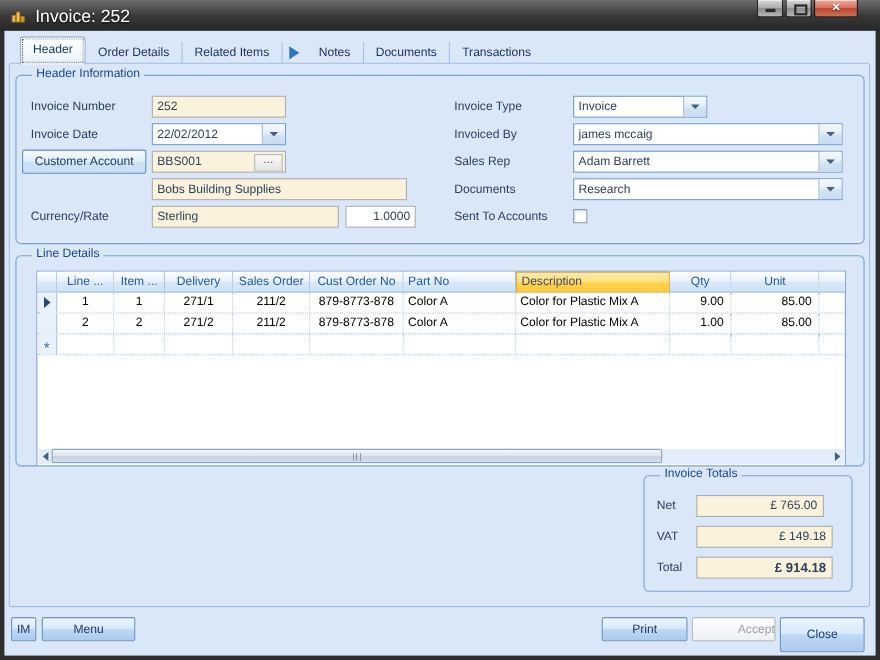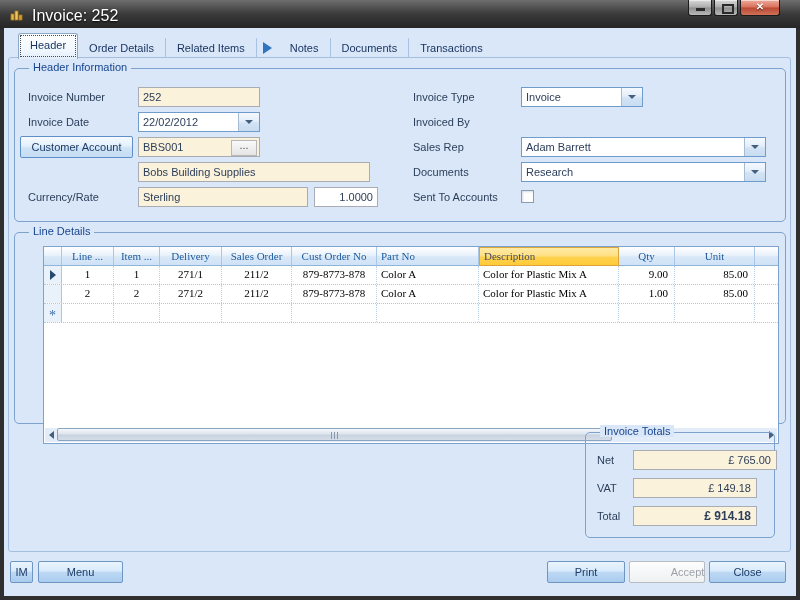--- a/index.html
+++ b/index.html
@@ -54,21 +54,21 @@
   .checkbox{width:13px;height:13px;border:1px solid #8a9cb0;background:#fdfdfd;box-shadow:inset 1px 1px 2px #d7dde4;}
 
   
   .btn{border:1px solid #6f96c2;border-radius:2px;color:#1c3b66;text-align:left;
        background:linear-gradient(180deg,#eaf4fe 0%,#d9ebfc 45%,#bcd8f4 52%,#abcbee 100%);
        display:flex;align-items:center;justify-content:center;cursor:default;}
   .btn.disabled{border-color:#b8bcc0;color:#9da2a8;background:linear-gradient(#fdfdfd,#eef0f2);}
   .btn.acct{background:linear-gradient(#f5fafe,#e4f0fb 45%,#cfe3f6 55%,#c6ddf4);border-color:#5f8fc9;}
 
   
-  .grid{left:43px;top:246px;width:736px;height:198px;background:#fff;border:1px solid #7da2ce;font-family:Liberation Serif, serif;}
+  .grid{left:33px;top:246px;width:736px;height:178px;background:#fff;border:1px solid #7da2ce;}
   .grow{display:flex;width:100%;}
   .ghead{height:19px;}
   .gdata{height:18px;border-bottom:1px dotted #a8c6e8;}
   .gh{line-height:18px;color:#1d5a9e;border-right:1px solid #aac7e6;border-bottom:1px solid #8fb4da;
       background:linear-gradient(#ffffff,#eaf2fb 45%,#d9e8f8 55%,#cfe2f6);box-sizing:border-box;
       overflow:hidden;white-space:nowrap;}
   .gh.hl{background:linear-gradient(#ffeaa6,#ffe084 45%,#ffd24e 55%,#ffca38);border:1px solid #dca43c;
       color:#3f4a63;line-height:17px;}
   .gc{line-height:17px;color:#000;border-right:1px dotted #b9d2ec;box-sizing:border-box;overflow:hidden;white-space:nowrap;}
   .sel{background:#e9f1fb;border-right:1px solid #aac7e6;display:flex;align-items:center;justify-content:center;}
@@ -161,20 +161,26 @@
 
   <span class="abs flabel" style="left:413px;top:87px;">Invoice Type</span>
   <div class="abs combo" style="left:521px;top:87px;width:122px;">
     <span class="val">Invoice</span>
     <span class="dd">
         <span class="tri-down"></span>
       </span>
   </div>
 
   <span class="abs flabel" style="left:413px;top:112px;">Invoiced By</span>
+  <div class="abs combo" style="left:521px;top:112px;width:245px;">
+    <span class="val">james mccaig</span>
+    <span class="dd">
+        <span class="tri-down"></span>
+      </span>
+  </div>
 
   <span class="abs flabel" style="left:413px;top:137px;">Sales Rep</span>
   <div class="abs combo" style="left:521px;top:137px;width:245px;">
     <span class="val">Adam Barrett</span>
     <span class="dd">
         <span class="tri-down"></span>
       </span>
   </div>
 
   <span class="abs flabel" style="left:413px;top:162px;">Documents</span>
@@ -263,25 +269,25 @@
       <span class="sb-arrow" style="right:0;">
           <span class="sb-tri-r"></span>
         </span>
     </div>
   </div>
 
   <div class="abs group" style="left:585px;top:432px;width:190px;height:106px;">
     <span class="legend">Invoice Totals</span>
   </div>
   <span class="abs tot-label" style="left:597px;top:450px;">Net</span>
-  <div class="abs tot-field" style="left:633px;top:450px;width:144px;">£ 765.00</div>
+  <div class="abs tot-field" style="left:633px;top:450px;width:116px;">£ 765.00</div>
   <span class="abs tot-label" style="left:597px;top:478px;">VAT</span>
   <div class="abs tot-field" style="left:633px;top:478px;width:124px;">£ 149.18</div>
   <span class="abs tot-label" style="left:597px;top:506px;">Total</span>
   <div class="abs tot-field bold" style="left:633px;top:506px;width:124px;">£ 914.18</div>
 
   <div class="abs btn" style="left:10px;top:561px;width:23px;height:22px;">IM</div>
   <div class="abs btn" style="left:38px;top:561px;width:85px;height:22px;">Menu</div>
   <div class="abs btn" style="left:547px;top:561px;width:78px;height:22px;">Print</div>
   <div class="abs btn disabled" style="left:629px;top:561px;width:76px;height:22px;padding-left:41px;">Accept</div>
-  <div class="abs btn" style="left:709px;top:561px;width:77px;height:22px;">Close</div>
+  <div class="abs btn" style="left:709px;top:561px;width:77px;height:32px;">Close</div>
 
 </div>
 
 </body></html>

